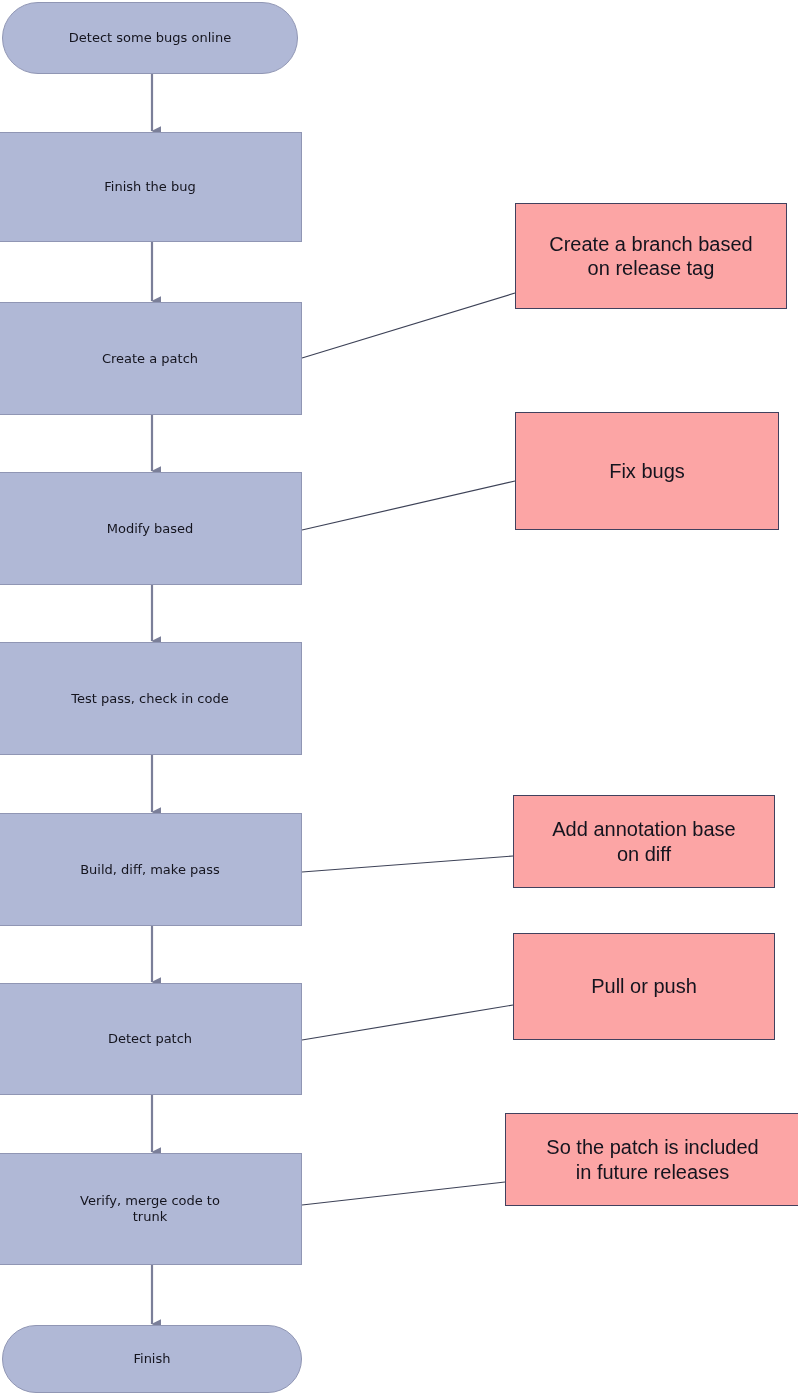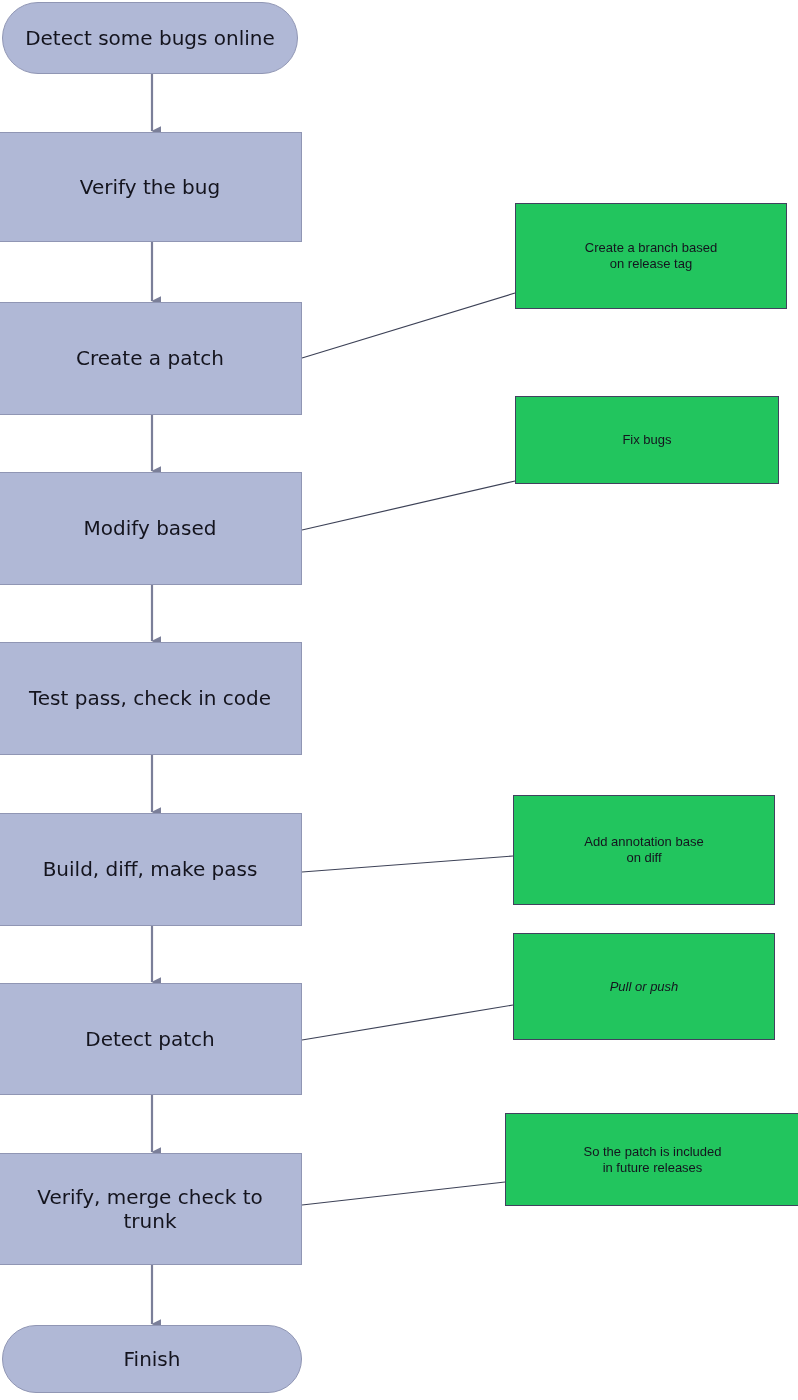--- a/index.html
+++ b/index.html
@@ -38,30 +38,30 @@
     text-align: center;
     color: #14141e;
     line-height: 1.22;
     padding: 2px 6px;
     z-index: 2;
   }
   .node-main {
     background: #b0b8d6;
     border: 1px solid #9096b4;
     font-family: "DejaVu Sans", sans-serif;
-    font-size: 20px;
+    font-size: 13px;
   }
   .node-main.terminator {
     border-radius: 40px;
   }
   .node-note {
-    background: #22c55e;
+    background: #fca5a5;
     border: 1px solid #41415e;
     font-family: "Liberation Sans", sans-serif;
-    font-size: 13px;
+    font-size: 20px;
   }
   .node-label {
     display: block;
     white-space: pre-line;
   }
 </style>
 </head>
 <body>
 
 <div id="canvas">
@@ -89,58 +89,58 @@
         <line x1="302" y1="1040" x2="513" y2="1005" stroke="#3d4257" stroke-width="1.2"></line>
         <line x1="302" y1="1205" x2="505" y2="1182" stroke="#3d4257" stroke-width="1.2"></line>
       </g>
   </svg>
 
   <div id="main-nodes">
       <div class="node node-main terminator" style="left: 2px; top: 2px; width: 296px; height: 72px;">
         <span class="node-label">Detect some bugs online</span>
       </div>
       <div class="node node-main" style="left: -2px; top: 132px; width: 304px; height: 110px;">
-        <span class="node-label">Verify the bug</span>
+        <span class="node-label">Finish the bug</span>
       </div>
       <div class="node node-main" style="left: -2px; top: 302px; width: 304px; height: 113px;">
         <span class="node-label">Create a patch</span>
       </div>
       <div class="node node-main" style="left: -2px; top: 472px; width: 304px; height: 113px;">
         <span class="node-label">Modify based</span>
       </div>
       <div class="node node-main" style="left: -2px; top: 642px; width: 304px; height: 113px;">
         <span class="node-label">Test pass, check in code</span>
       </div>
       <div class="node node-main" style="left: -2px; top: 813px; width: 304px; height: 113px;">
         <span class="node-label">Build, diff, make pass</span>
       </div>
       <div class="node node-main" style="left: -2px; top: 983px; width: 304px; height: 112px;">
         <span class="node-label">Detect patch</span>
       </div>
       <div class="node node-main" style="left: -2px; top: 1153px; width: 304px; height: 112px;">
-        <span class="node-label">Verify,  merge check to
+        <span class="node-label">Verify,  merge code to
 trunk</span>
       </div>
       <div class="node node-main terminator" style="left: 2px; top: 1325px; width: 300px; height: 68px;">
         <span class="node-label">Finish</span>
       </div>
     </div>
   <div id="note-nodes">
       <div class="node node-note" style="left: 515px; top: 203px; width: 272px; height: 106px;">
         <span class="node-label">Create a branch based
 on release tag</span>
       </div>
-      <div class="node node-note" style="left: 515px; top: 396px; width: 264px; height: 88px; text-align: center;">
+      <div class="node node-note" style="left: 515px; top: 412px; width: 264px; height: 118px; text-align: center;">
         <span class="node-label">Fix bugs</span>
       </div>
-      <div class="node node-note" style="left: 513px; top: 795px; width: 262px; height: 110px;">
+      <div class="node node-note" style="left: 513px; top: 795px; width: 262px; height: 93px;">
         <span class="node-label">Add annotation base
 on diff</span>
       </div>
-      <div class="node node-note" style="left: 513px; top: 933px; width: 262px; height: 107px; font-style: italic;">
+      <div class="node node-note" style="left: 513px; top: 933px; width: 262px; height: 107px;">
         <span class="node-label">Pull or push</span>
       </div>
       <div class="node node-note" style="left: 505px; top: 1113px; width: 295px; height: 93px;">
         <span class="node-label">So the patch is included
 in future releases</span>
       </div>
     </div>
 
 </div>
 

